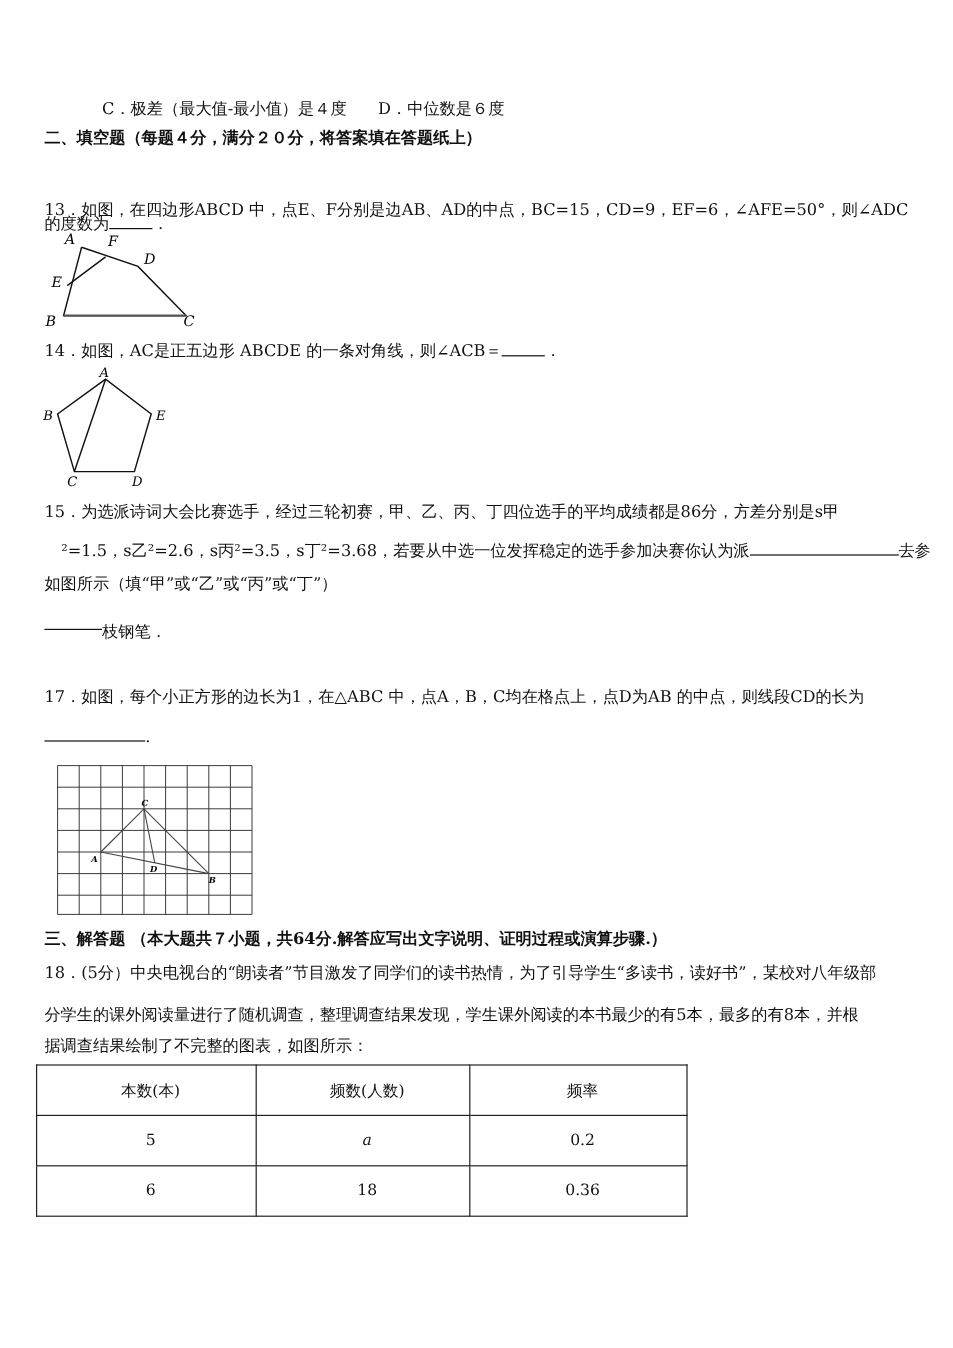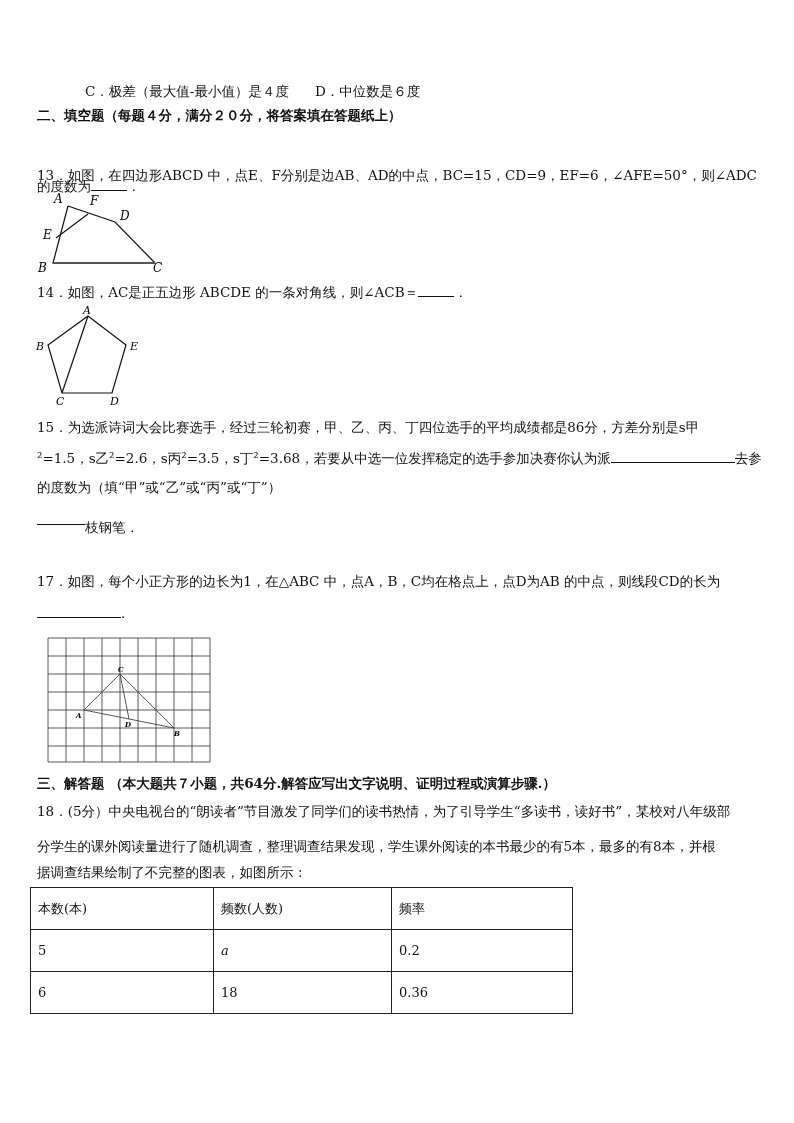--- a/index.html
+++ b/index.html
@@ -3,21 +3,21 @@
 <meta charset="utf-8">
 <style>
   html, body { margin: 0; padding: 0; background: #ffffff; }
   body { width: 794px; height: 1123px; position: relative; overflow: hidden;
          font-family: "DejaVu Serif", "Liberation Serif", serif; color: #111; font-size: 13.5px; }
   .line { position: absolute; left: 37px; white-space: nowrap; line-height: 18px; }
   .bold { font-weight: bold; }
   .blank { display: inline-block; border-bottom: 1px solid #111; height: 14px; vertical-align: baseline; }
   .fig { position: absolute; }
   .fig svg text { font-family: "DejaVu Serif", "Liberation Serif", serif; font-style: italic; }
-  table.data { position: absolute; left: 30px; top: 887px; border-collapse: collapse; }
+  table.data { position: absolute; left: 30px; top: 887px; border-collapse: collapse; text-align: center; }
   table.data td { border: 1px solid #222; height: 41px; padding: 0 0 0 7px; font-size: 13px; vertical-align: middle; }
   .col1 { width: 175px; } .col2 { width: 170px; } .col3 { width: 173px; }
   .ital { font-style: italic; }
 </style>
 </head>
 <body>
 
 <div class="line" style="top:82px;margin-left:48px;">C．极差（最大值-最小值）是４度</div>
 <div class="line" style="top:82px; left:315px;">D．中位数是６度</div>
 
@@ -50,24 +50,24 @@
     <line x1="54" y1="12" x2="28" y2="89" stroke="#111" stroke-width="1.2"></line>
     <text x="49" y="10" font-size="11">A</text>
     <text x="2" y="46" font-size="11">B</text>
     <text x="96" y="46" font-size="11">E</text>
     <text x="22" y="101" font-size="11">C</text>
     <text x="76" y="101" font-size="11">D</text>
   </svg>
 </div>
 
 <div class="line" style="top:418px;">15．为选派诗词大会比赛选手，经过三轮初赛，甲、乙、丙、丁四位选手的平均成绩都是86分，方差分别是s甲</div>
-<div class="line" style="top:448px;">
+<div class="line" style="top:448px;margin-left:14px;">
   <span>²=1.5，s乙²=2.6，s丙²=3.5，s丁²=3.68，若要从中选一位发挥稳定的选手参加决赛你认为派</span><span class="blank" style="width:124px;"></span><span>去参</span>
 </div>
-<div class="line" style="top:478px;">的度数为（填“甲”或“乙”或“丙”或“丁”）</div>
+<div class="line" style="top:478px;">如图所示（填“甲”或“乙”或“丙”或“丁”）</div>
 
 <div class="line" style="top:510px;">
   <span class="blank" style="width:48px;"></span>
 </div>
 <div class="line" style="top:518px;margin-left:48px;">枝钢笔．</div>
 
 <div class="line" style="top:572px;">17．如图，每个小正方形的边长为1，在△ABC 中，点A，B，C均在格点上，点D为AB 的中点，则线段CD的长为</div>
 <div class="line" style="top:603px;">
   <span class="blank" style="width:84px;"></span><span>.</span>
 </div>

